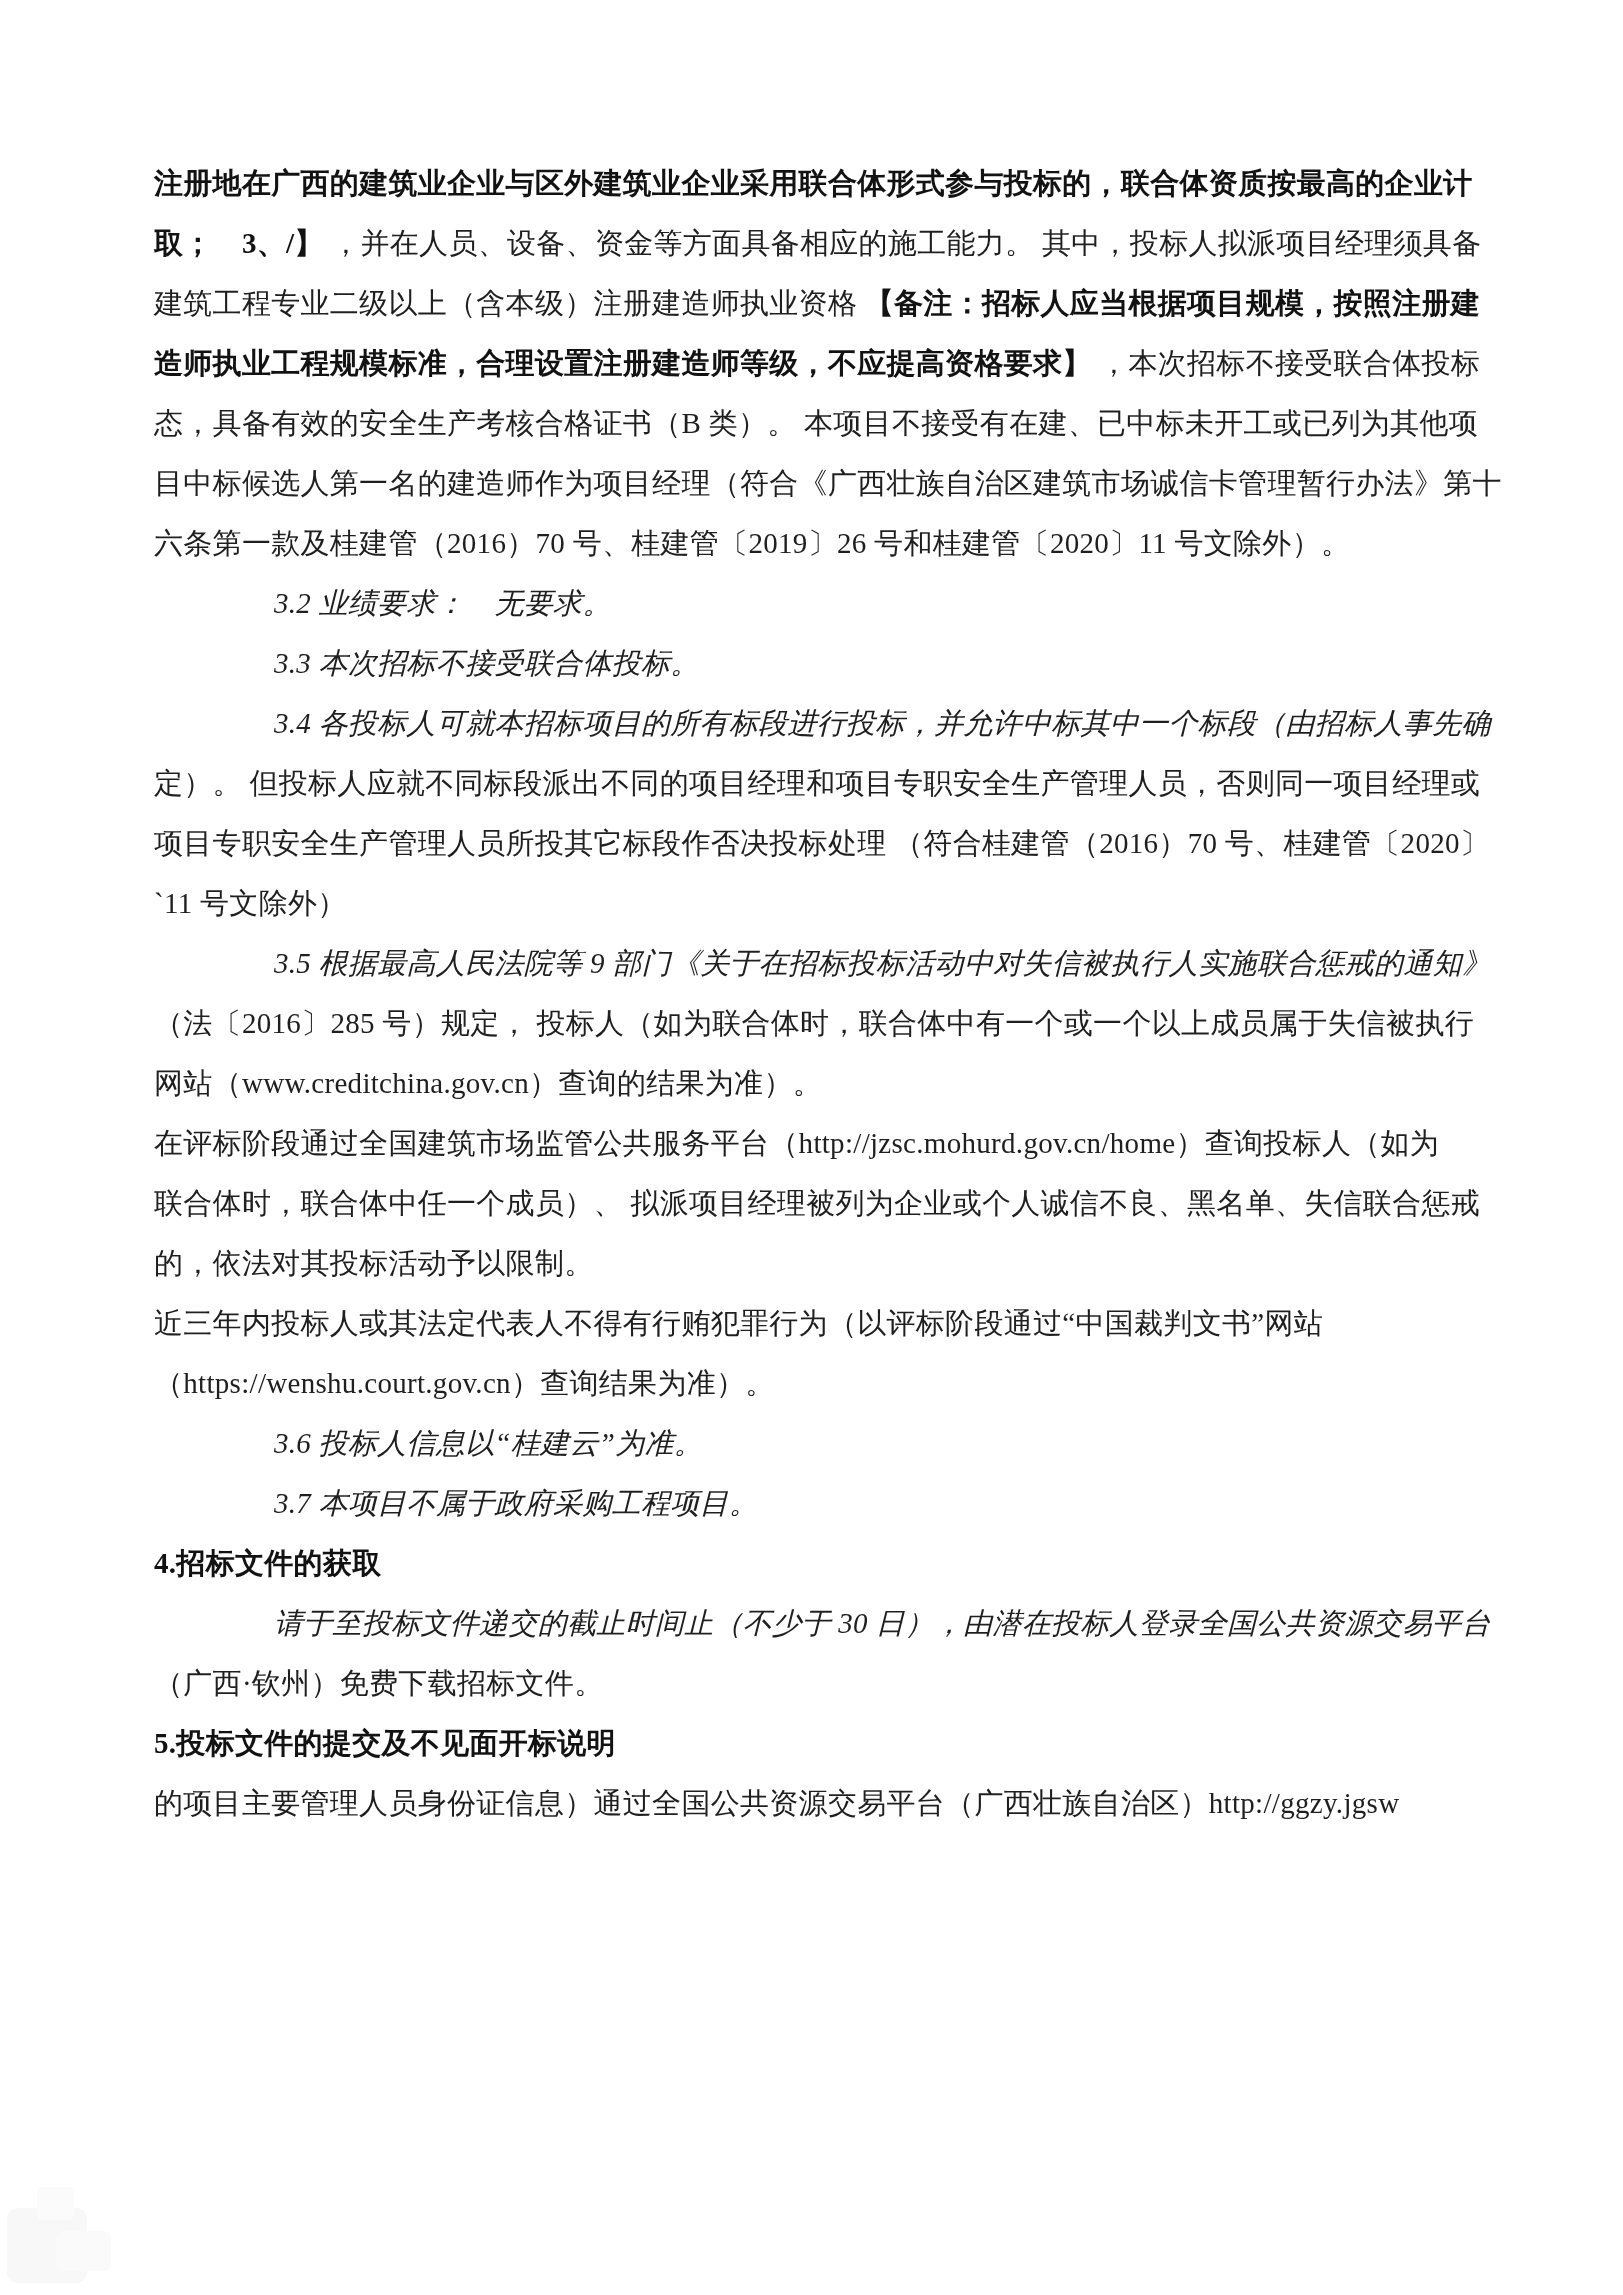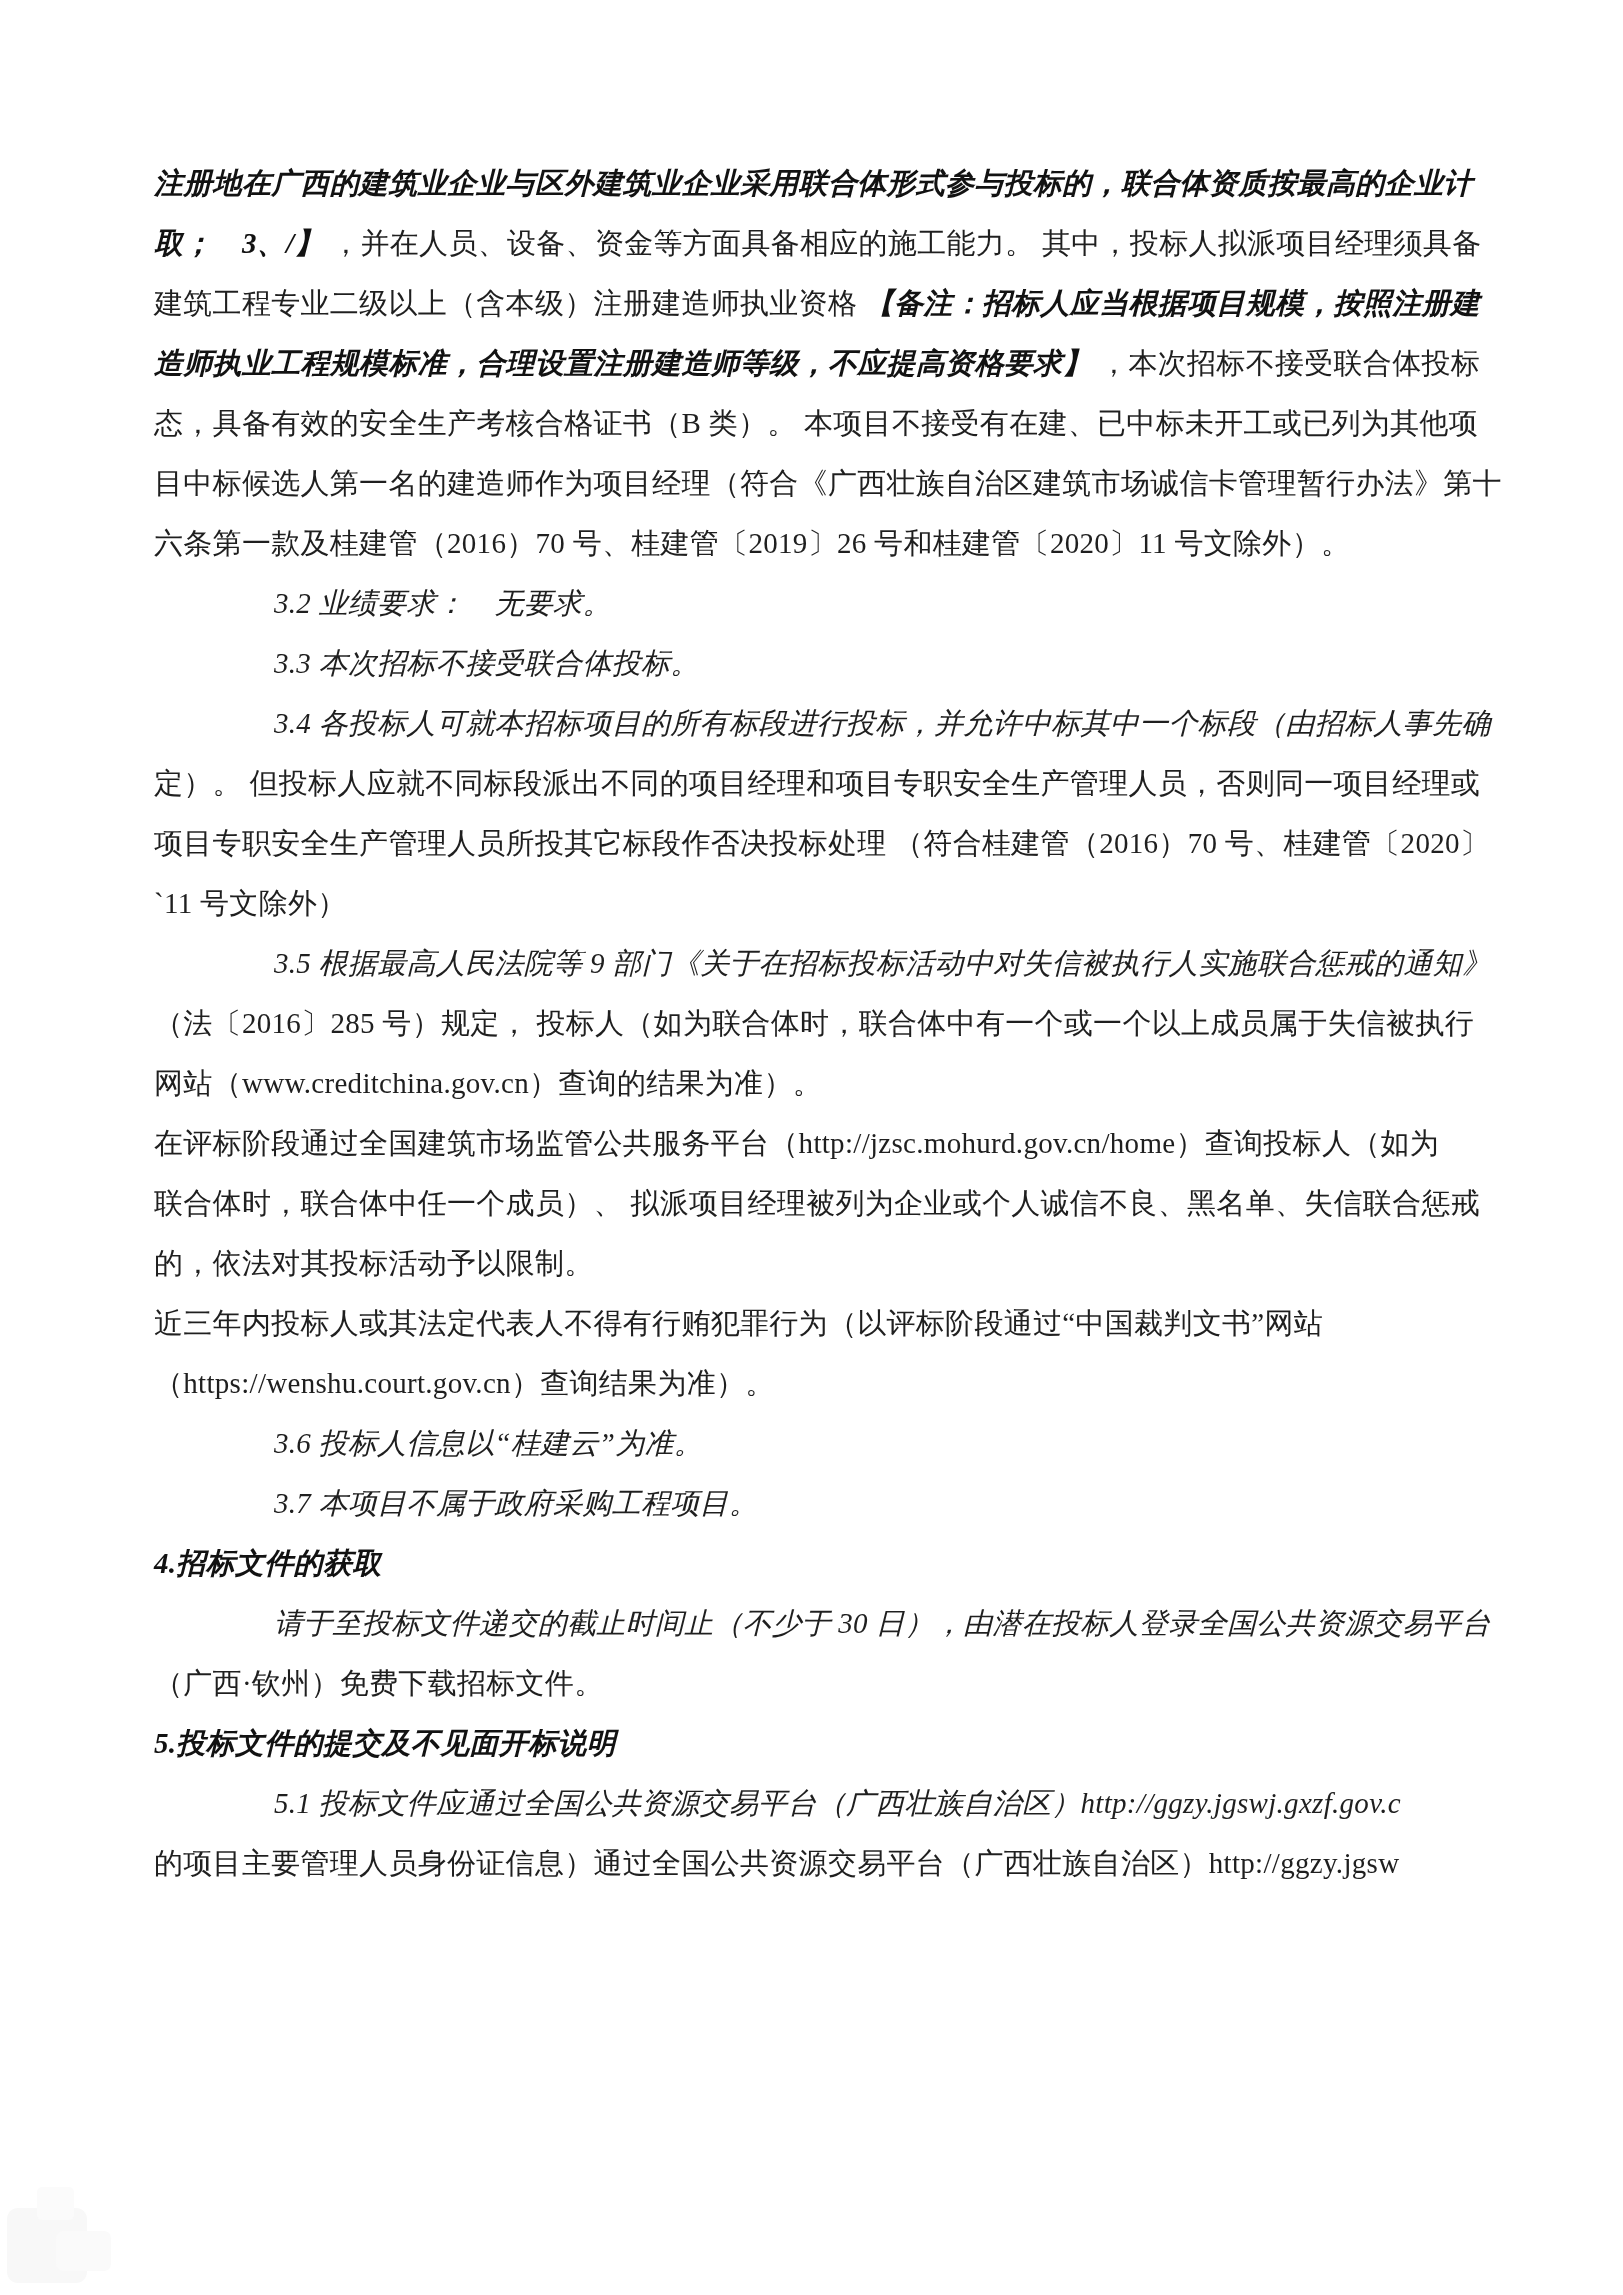--- a/index.html
+++ b/index.html
@@ -33,21 +33,20 @@
     padding-left: 120px;
     font-style: italic;
   }
   .line.heading {
     font-weight: 700;
     color: #121212;
   }
   .seg.bold {
     font-weight: 700;
     color: #121212;
-    font-style: italic;
   }
   
   .scan-artifact {
     position: absolute;
     left: 7.2px;
     top: 2208px;
     width: 80px;
     height: 75px;
     background: #f8f8f8;
     border-radius: 11.2px;
@@ -98,18 +97,17 @@
       <div class="line"><span class="seg">联合体时，联合体中任一个成员）、 拟派项目经理被列为企业或个人诚信不良、黑名单、失信联合惩戒</span></div>
       <div class="line"><span class="seg">的，依法对其投标活动予以限制。</span></div>
       <div class="line"><span class="seg">近三年内投标人或其法定代表人不得有行贿犯罪行为（以评标阶段通过“中国裁判文书”网站</span></div>
       <div class="line"><span class="seg">（https://wenshu.court.gov.cn）查询结果为准）。</span></div>
       <div class="line indent"><span class="seg">3.6 投标人信息以“桂建云”为准。</span></div>
       <div class="line indent"><span class="seg">3.7 本项目不属于政府采购工程项目。</span></div>
       <div class="line heading"><span class="seg bold">4.招标文件的获取</span></div>
       <div class="line indent"><span class="seg">请于至投标文件递交的截止时间止（不少于 30 日），由潜在投标人登录全国公共资源交易平台</span></div>
       <div class="line"><span class="seg">（广西·钦州）免费下载招标文件。</span></div>
       <div class="line heading"><span class="seg bold">5.投标文件的提交及不见面开标说明</span></div>
-      <div class="line indent"><span class="seg">5.1 投标文件应通过全国公共资源交易平台（广西壮族自治区）http://ggzy.jgswj.gxzf.gov.c</span></div>
       <div class="line"><span class="seg">的项目主要管理人员身份证信息）通过全国公共资源交易平台（广西壮族自治区）http://ggzy.jgsw</span></div>
     </div>
   <div class="scan-artifact"></div>
 </div>
 
 
 </body></html>

